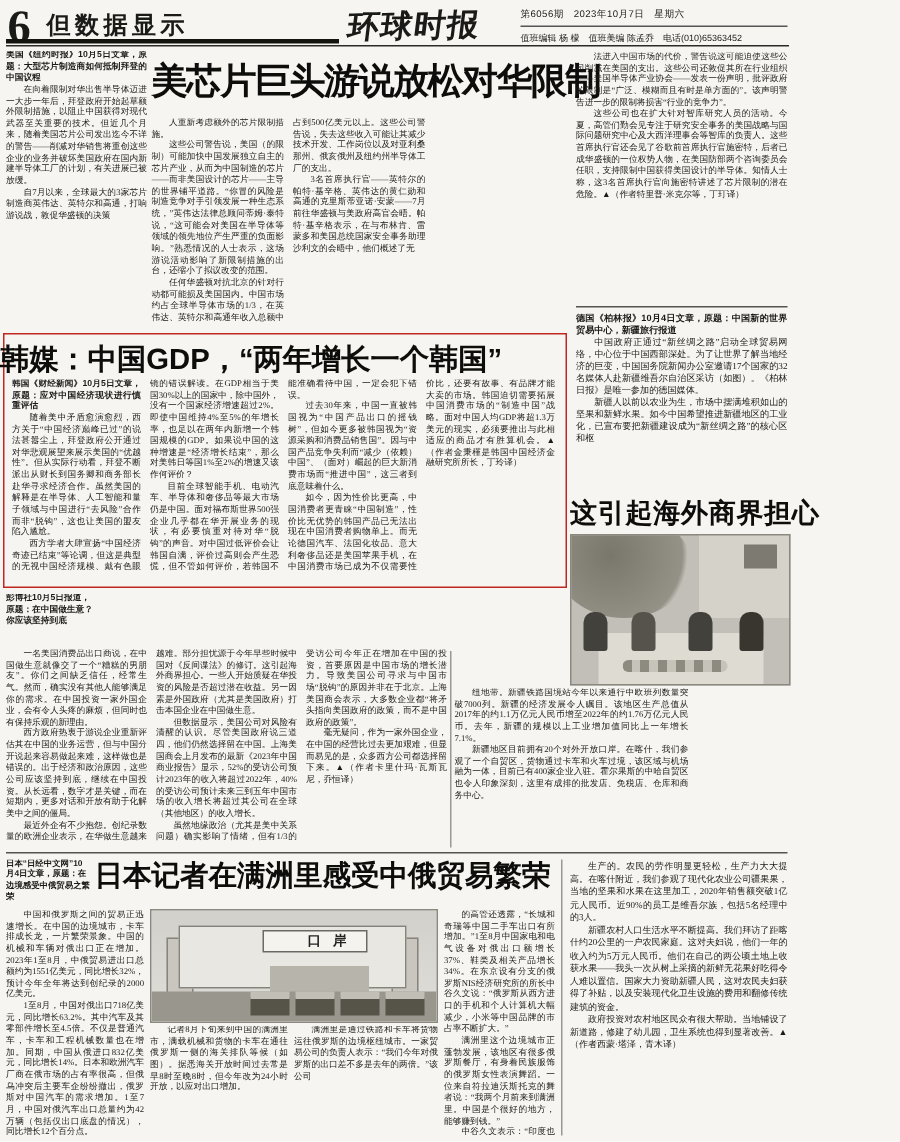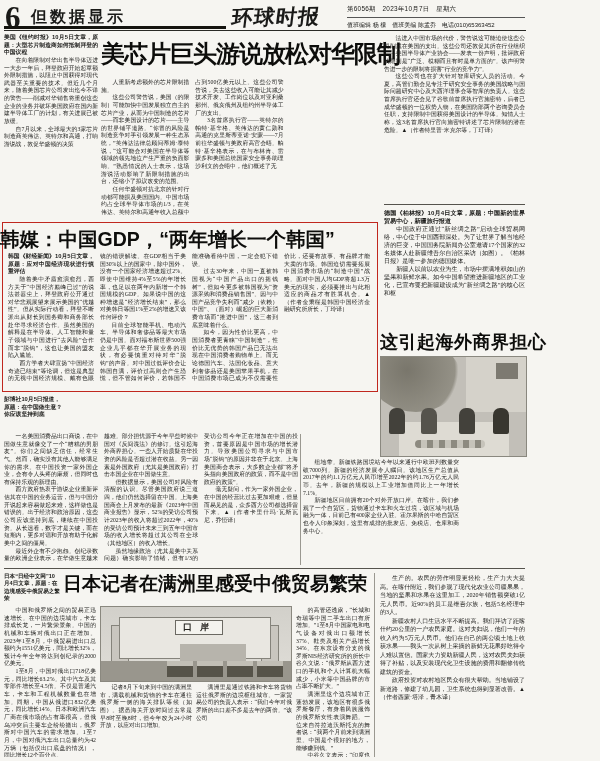--- a/index.html
+++ b/index.html
@@ -74,21 +74,21 @@
   #xj-photo .table{left:18px;bottom:0;width:110px;height:34px;background:#dedbd3;border-radius:4px 4px 0 0;}
   .fig{width:16px;height:26px;border-radius:7px 7px 2px 2px;background:#43413b;position:absolute;bottom:22px;}
   #xj-photo .f1{left:8px;}#xj-photo .f2{left:40px;background:#55534c;}#xj-photo .f3{left:78px;}
   #xj-photo .f4{left:112px;background:#38362f;}
   #xj-photo .food{left:34px;bottom:8px;width:70px;height:8px;border-radius:4px;
       background:repeating-linear-gradient(to right,#8d8a80 0 6px,#c6c3ba 6px 12px);}
   
   #jp-photo .sky{left:0;top:0;width:100%;height:100%;background:linear-gradient(#d2d0ca,#e0ded8);}
   #jp-photo .gate{left:18px;top:10px;width:150px;height:40px;background:#e9e7e1;border:1px solid #85837b;}
   #jp-photo .sign{left:55px;top:2px;width:44px;height:13px;background:#f4f3ee;border:1px solid #6b6962;
-       font-size:9px;font-weight:bold;text-align:center;line-height:12px;letter-spacing:8px;padding-left:2px;
+       font-size:9px;font-weight:bold;text-align:center;line-height:12px;letter-spacing:8px;padding-left:24px;
        font-family:"Liberation Sans",sans-serif;color:#23221e;}
   #jp-photo .towerL{left:10px;top:18px;width:16px;height:38px;background:#c9c6bf;border:1px solid #85837b;}
   #jp-photo .towerR{left:160px;top:18px;width:16px;height:38px;background:#c9c6bf;border:1px solid #85837b;}
   #jp-photo .arch{left:60px;top:26px;width:66px;height:24px;background:#b7b4ac;}
   #jp-photo .road{left:0;bottom:0;width:100%;height:20px;background:#99968d;}
   .truck{position:absolute;bottom:4px;width:26px;height:12px;background:#565349;}
   .truck:before{content:"";position:absolute;left:0;top:-4px;width:26px;height:5px;background:#c2bfb6;}
   #jp-photo .t1{left:96px;}#jp-photo .t2{left:126px;}#jp-photo .t3{left:156px;}#jp-photo .t4{left:66px;}
 </style>
 </head>

